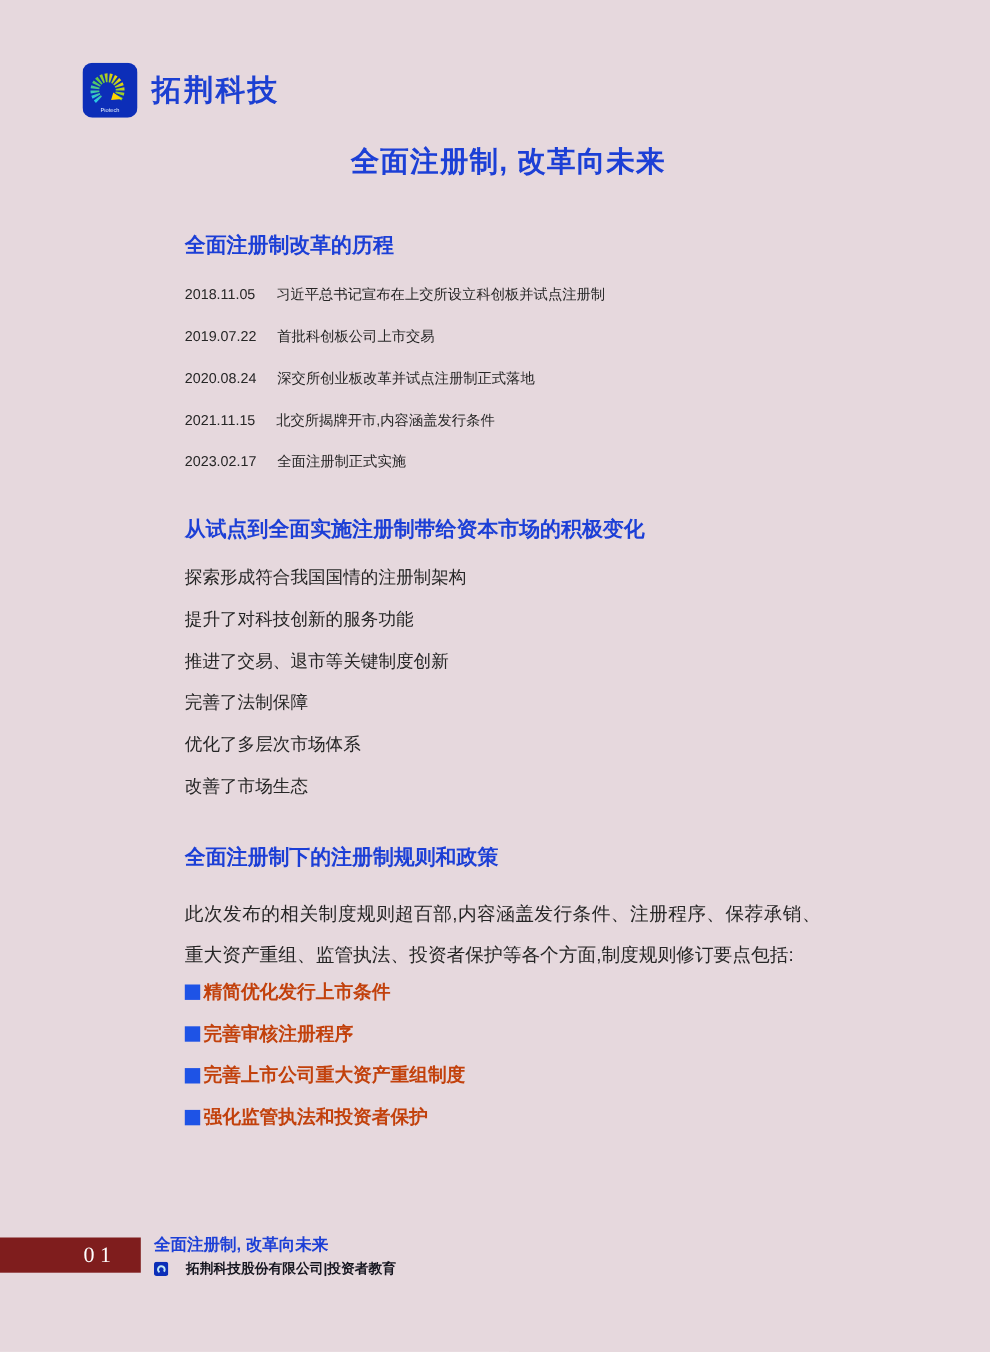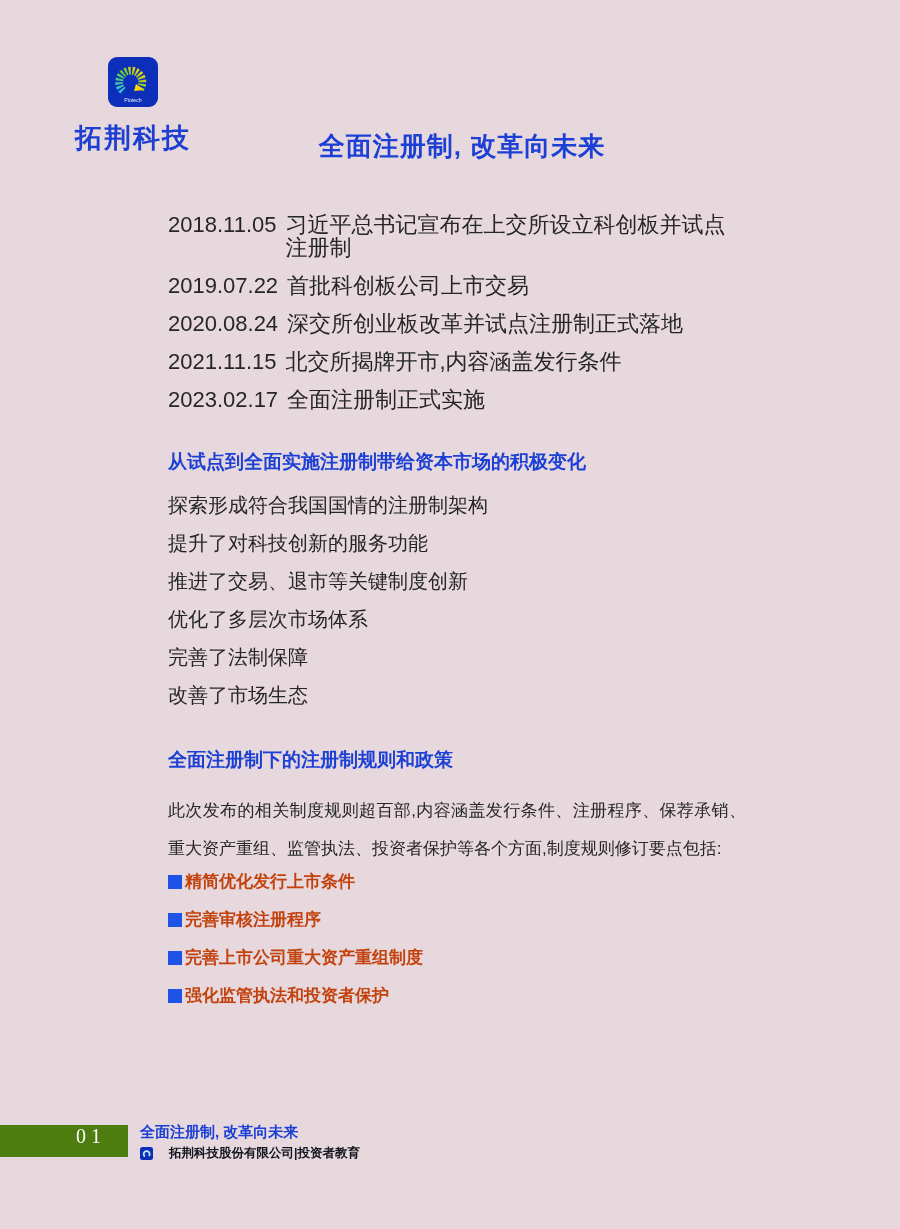--- a/index.html
+++ b/index.html
@@ -4,45 +4,45 @@
 <style>
   html,body { margin:0; padding:0; }
   .page {
     position:relative;
     width:900px; height:1229px;
     background:#e6d8dd;
     font-family:"Liberation Sans", sans-serif;
     overflow:hidden;
   }
   
-  .header { position:absolute; top:57px; left:75px; display:flex; align-items:center; gap:13px;flex-direction:column; }
+  .header { position:absolute; top:57px; left:75px; display:flex; align-items:center; gap:13px; }
   .logo-box { width:50px; height:50px; flex:0 0 auto; }
   .brand { font-size:27px; font-weight:bold; color:#1c3fd2; letter-spacing:2px; }
   
   .main-title {
     position:absolute; top:129px; left:0; width:924px;
     text-align:center; font-size:26px; font-weight:bold; color:#1c3fd6; letter-spacing:1px;
   }
   
   .content { position:absolute; left:168px; top:213px; width:578px; }
   .section-heading { font-size:19px; font-weight:bold; color:#1c3fd6; margin:0 0 21px 0; line-height:22px; }
   .sec2 { margin-top:40px; }
   .sec3 { margin-top:42px; }
-  .row { display:flex; gap:9px; font-size:22px; color:#262626; line-height:23px; margin-bottom:15px; }
+  .row { display:flex; gap:19px; font-size:13px; color:#262626; line-height:23px; margin-bottom:15px; }
   .row .date { flex:0 0 auto; }
-  .item { font-size:20px; color:#262626; line-height:23px; margin-bottom:15px; }
+  .item { font-size:16px; color:#262626; line-height:23px; margin-bottom:15px; }
   .para { font-size:17px; color:#262626; line-height:38px; text-align:justify; margin:14px 0 0 0; }
   .bullets { margin-top:2px; }
   .bullet-row { display:flex; align-items:center; font-size:17px; font-weight:bold; color:#c2410c; line-height:23px; margin-bottom:15px; }
   .bullet-sq { display:inline-block; width:14px; height:14px; background:#1e53e6; margin-right:3px; flex:0 0 auto; }
   
   .footer-bar {
     position:absolute; left:0; top:1125px; width:106px; height:32px;
-    background:#4d7c0f; color:#ffffff;
-    display:flex; justify-content:flex-end;
+    background:#7f1d1d; color:#ffffff;
+    display:flex; align-items:center; justify-content:flex-end;
     padding-right:22px;
     font-family:"Liberation Serif", serif; font-size:20px; letter-spacing:5px;
   }
   .footer-info { position:absolute; left:140px; top:1123px; }
   .footer-title { color:#1c3fd6; font-weight:bold; font-size:15px; line-height:18px; }
   .footer-company { display:flex; align-items:center; gap:16px; margin-top:4px; font-size:12.5px; font-weight:bold; color:#15151f; }
   .footer-logo { width:13px; height:13px; flex:0 0 auto; }
 </style>
 </head>
 <body>
@@ -66,20 +66,21 @@
       </svg>
     </div>
     <div class="brand">拓荆科技</div>
   </div>
 
   <div class="main-title">全面注册制, 改革向未来</div>
 
   <div class="content">
 
     <div class="section">
+      <div class="section-heading">全面注册制改革的历程</div>
       <div class="row">
         <span class="date">2018.11.05</span>
         <span class="desc">习近平总书记宣布在上交所设立科创板并试点注册制</span>
       </div>
       <div class="row">
         <span class="date">2019.07.22</span>
         <span class="desc">首批科创板公司上市交易</span>
       </div>
       <div class="row">
         <span class="date">2020.08.24</span>
@@ -93,22 +94,22 @@
         <span class="date">2023.02.17</span>
         <span class="desc">全面注册制正式实施</span>
       </div>
     </div>
 
     <div class="section sec2">
       <div class="section-heading">从试点到全面实施注册制带给资本市场的积极变化</div>
       <div class="item">探索形成符合我国国情的注册制架构</div>
       <div class="item">提升了对科技创新的服务功能</div>
       <div class="item">推进了交易、退市等关键制度创新</div>
+      <div class="item">完善了法制保障</div>
       <div class="item">优化了多层次市场体系</div>
-      <div class="item">完善了法制保障</div>
       <div class="item">改善了市场生态</div>
     </div>
 
     <div class="section sec3">
       <div class="section-heading">全面注册制下的注册制规则和政策</div>
       <p class="para">此次发布的相关制度规则超百部,内容涵盖发行条件、注册程序、保荐承销、重大资产重组、监管执法、投资者保护等各个方面,制度规则修订要点包括:</p>
       <div class="bullets">
         <div class="bullet-row">
           <span class="bullet-sq"></span>
           <span>精简优化发行上市条件</span>

